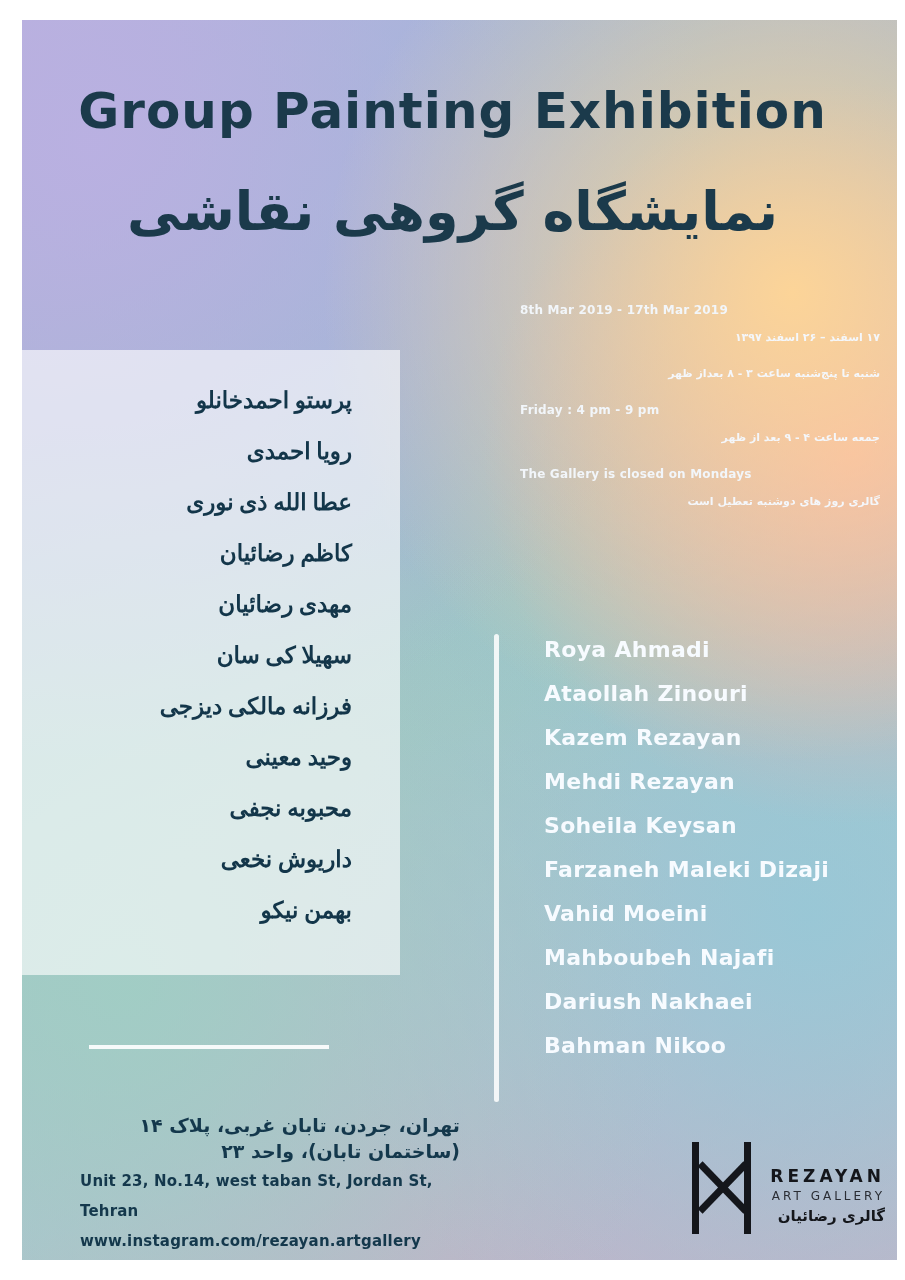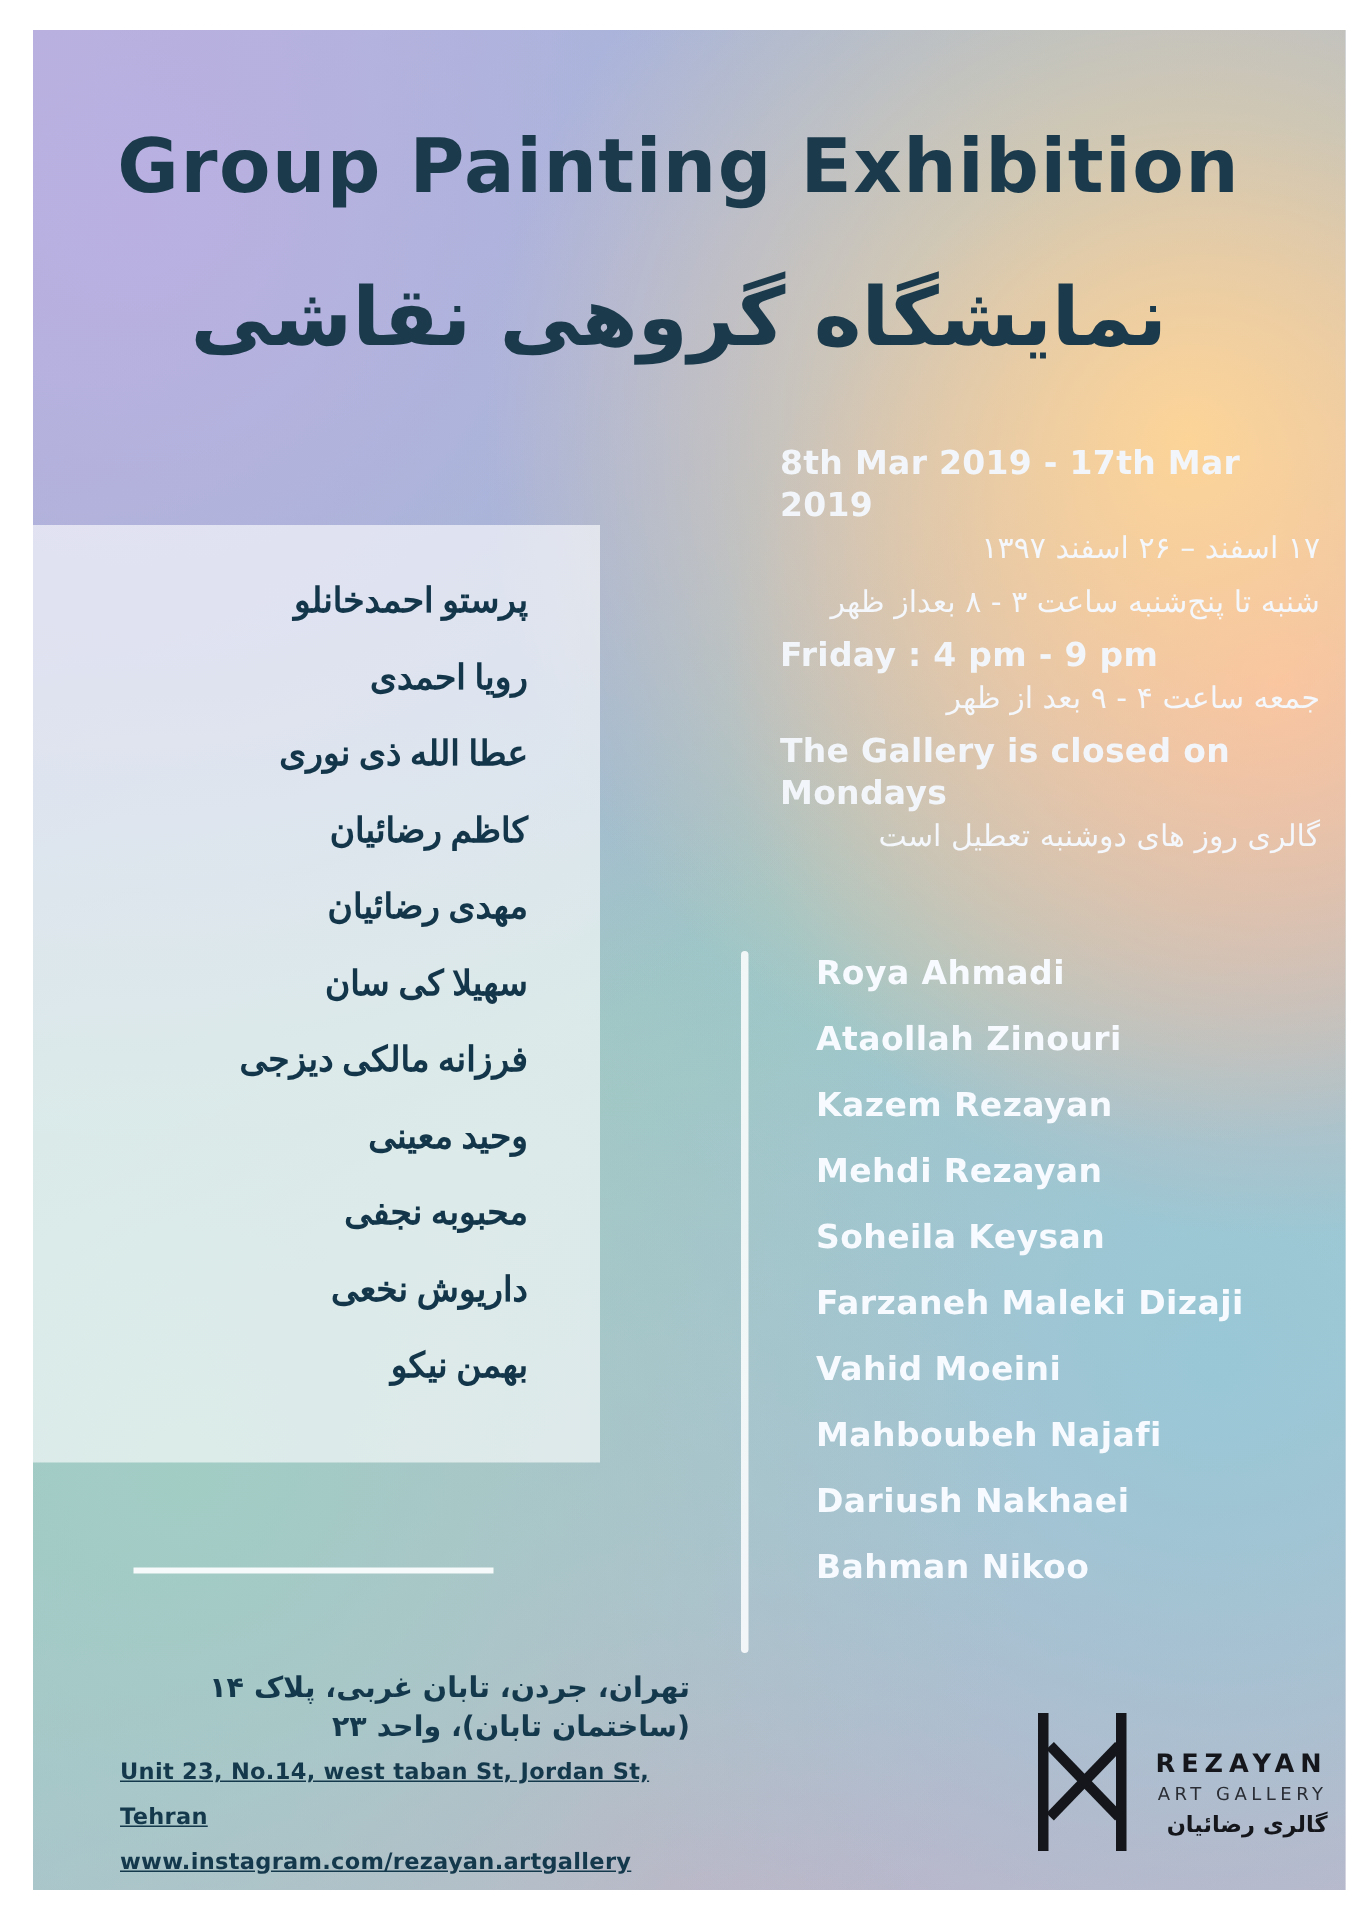--- a/index.html
+++ b/index.html
@@ -95,32 +95,33 @@
   
   .schedule {
     position: absolute;
     left: 498px;
     top: 276px;
     width: 360px;
     color: #ffffff;
     font-family: "DejaVu Sans", sans-serif;
   }
   .schedule .en {
-    font-size: 22px;
+    font-size: 12px;
     font-weight: bold;
     color: #f2f6fa;
     line-height: 28px;
     letter-spacing: 0.2px;
   }
   .schedule .fa {
     direction: rtl;
-    font-size: 20px;
+    font-size: 11px;
     color: #f4f7fb;
     line-height: 27px;
     margin-bottom: 9px;
+    font-weight: bold;
   }
   .schedule .fa.tight { margin-bottom: 7px; }
 
   
   .en-names {
     position: absolute;
     left: 522px;
     top: 608px;
     width: 330px;
     color: #f7fbff;
@@ -165,21 +166,20 @@
     font-size: 19px;
     font-weight: bold;
     line-height: 26px;
     margin-bottom: 2px;
   }
   .footer .en-addr {
     font-size: 15px;
     font-weight: bold;
     line-height: 30px;
     letter-spacing: 0.2px;
-    text-decoration: underline;
   }
   .footer .row {
     display: flex;
     justify-content: space-between;
     align-items: baseline;
     width: 372px;
   }
 
   
   .logo {

